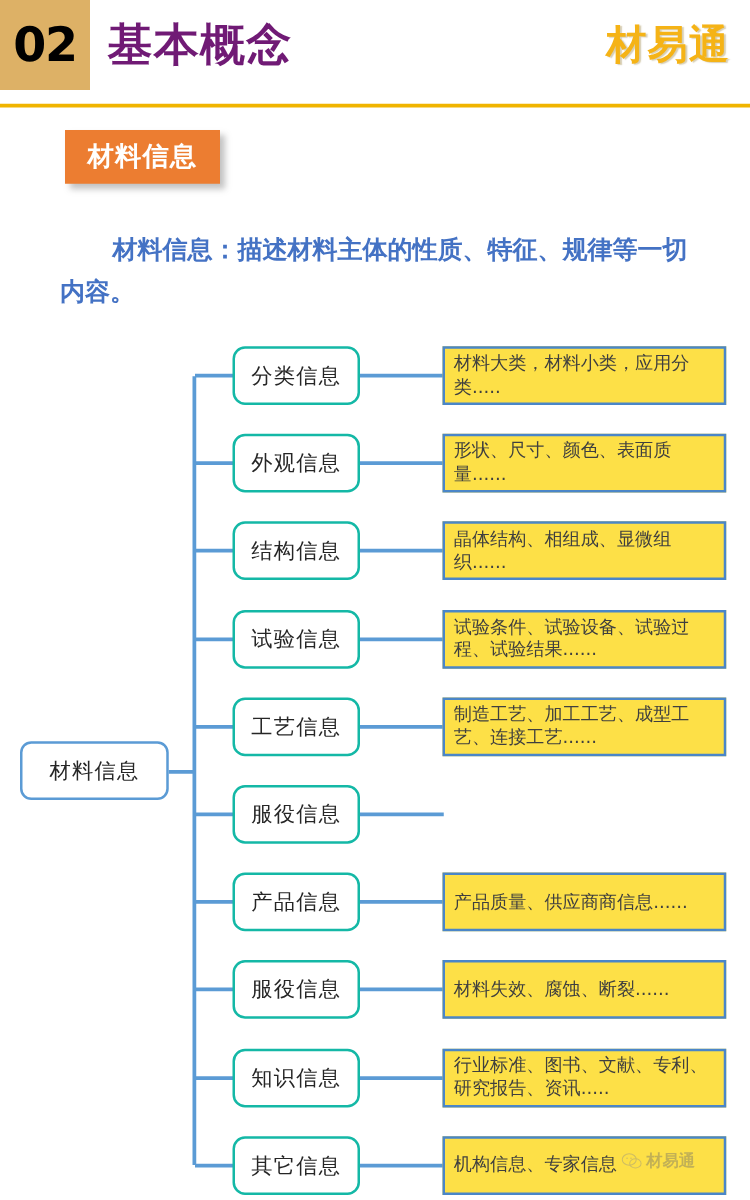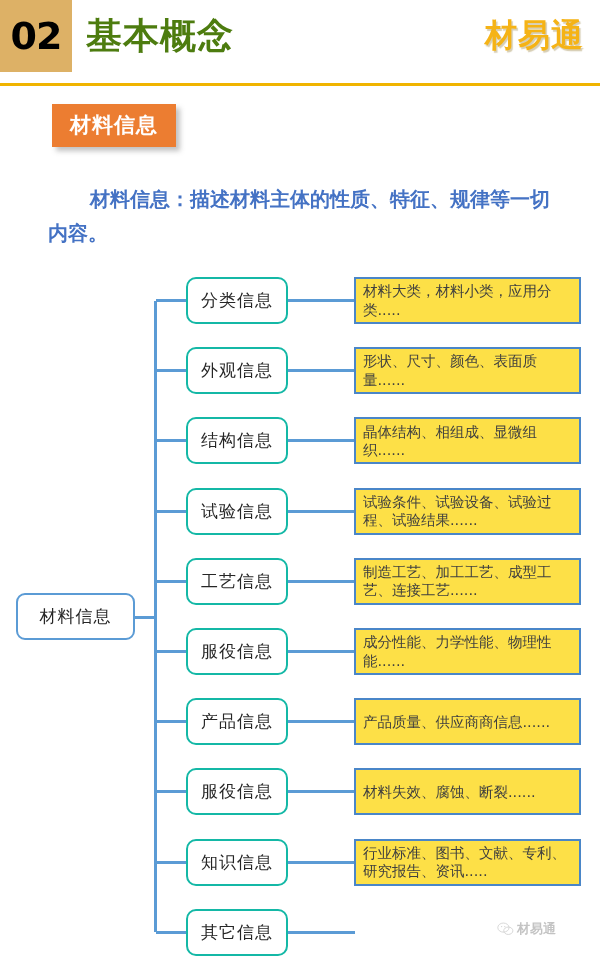--- a/index.html
+++ b/index.html
@@ -15,21 +15,21 @@
   .hdr-badge {
     position: absolute; left: 0; top: 0; width: 72px; height: 72px;
     background: #ddb166; display: flex; align-items: center; justify-content: center;
   }
   .hdr-badge-num {
     color: #000000; font-size: 38px; font-weight: bold; letter-spacing: -1px;
     font-family: "DejaVu Sans", "Liberation Sans", sans-serif;
   }
   .hdr-title {
     position: absolute; left: 86px; top: 12px;
-    font-size: 36px; font-weight: bold; color: #4d7c0f;
+    font-size: 36px; font-weight: bold; color: #701a75;
     letter-spacing: 1px;
     font-family: "DejaVu Sans", sans-serif;
   }
   .hdr-brand {
     position: absolute; right: 16px; top: 14px;
     font-size: 32px; font-weight: bold; color: #f5b316;
     letter-spacing: 1px;
     text-shadow: 1.5px 1.5px 1px rgba(120,90,0,0.30);
     font-family: "DejaVu Sans", sans-serif;
   }
@@ -194,23 +194,20 @@
           <div class="desc">
             <span class="desc-label">制造工艺、加工工艺、成型工艺、连接工艺......</span>
           </div>
         </div>
         <div class="row" style="top: 366px; height: 47px;">
           <div class="branch-h"></div>
           <div class="node">
             <span class="node-label">服役信息</span>
           </div>
           <div class="link-h"></div>
-          <div class="desc">
-            <span class="desc-label">成分性能、力学性能、物理性能......</span>
-          </div>
         </div>
         <div class="row" style="top: 436.2px; height: 47px;">
           <div class="branch-h"></div>
           <div class="node">
             <span class="node-label">产品信息</span>
           </div>
           <div class="link-h"></div>
           <div class="desc">
             <span class="desc-label">产品质量、供应商商信息......</span>
           </div>
@@ -234,20 +231,23 @@
           <div class="desc">
             <span class="desc-label">行业标准、图书、文献、专利、研究报告、资讯.....</span>
           </div>
         </div>
         <div class="row" style="top: 646.8px; height: 47px;">
           <div class="branch-h"></div>
           <div class="node">
             <span class="node-label">其它信息</span>
           </div>
           <div class="link-h"></div>
+          <div class="desc">
+            <span class="desc-label">机构信息、专家信息</span>
+          </div>
         </div>
       </div>
   </div>
 
   <div class="watermark">
     <svg class="wm-icon" viewBox="0 0 24 20">
       <ellipse cx="9" cy="8" rx="8" ry="6.5" fill="none" stroke="#8a8a8a" stroke-width="1.2"></ellipse>
       <ellipse cx="16" cy="12.5" rx="6.5" ry="5.3" fill="none" stroke="#8a8a8a" stroke-width="1.2"></ellipse>
       <circle cx="6.5" cy="6.5" r="0.9" fill="#8a8a8a"></circle>
       <circle cx="11" cy="6.5" r="0.9" fill="#8a8a8a"></circle>

